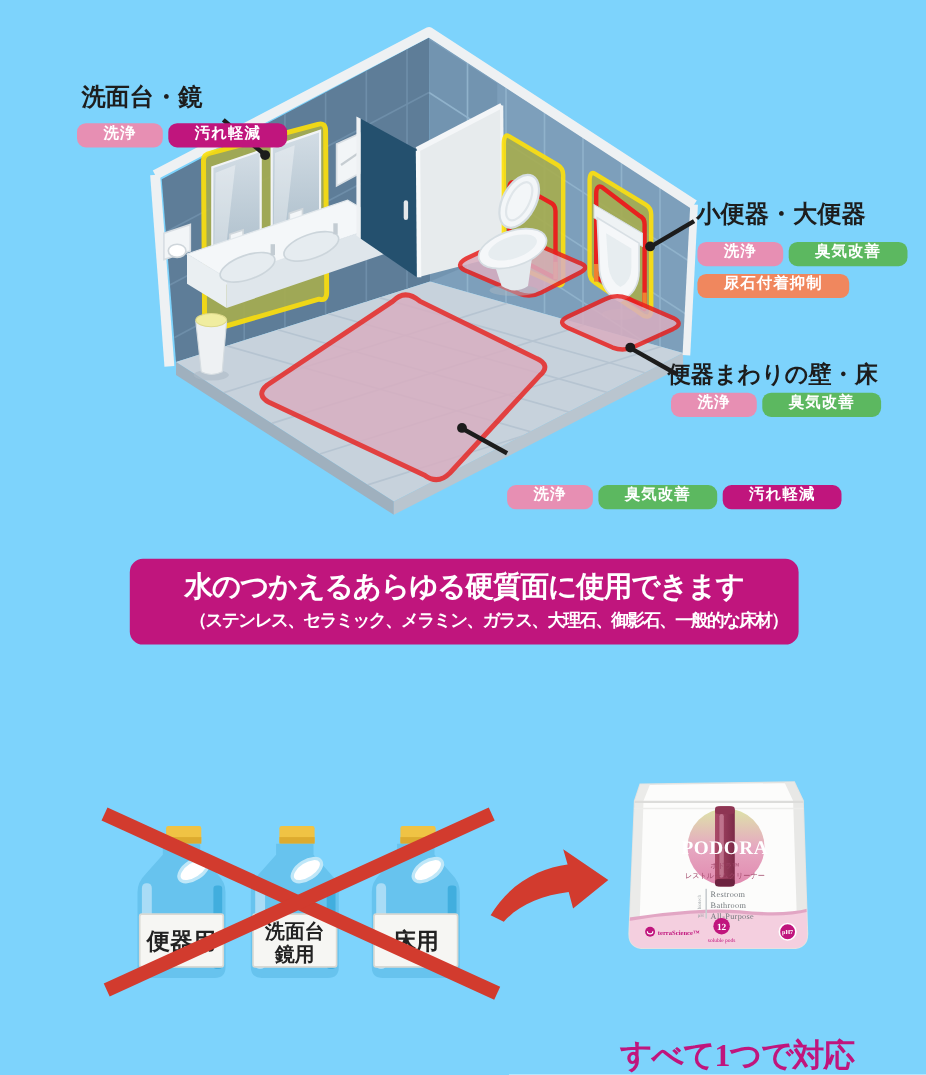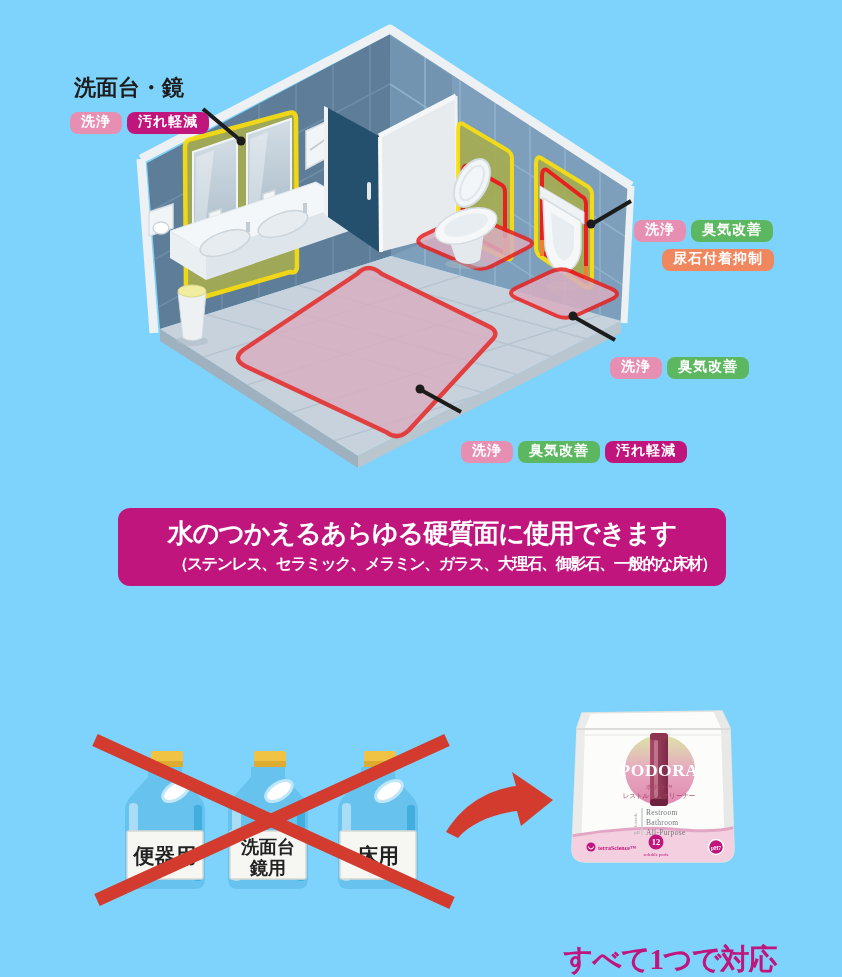--- a/index.html
+++ b/index.html
@@ -10,27 +10,27 @@
   svg{display:block;}
   .abs{position:absolute;}
   
   .callout-title{
     position:absolute;font-weight:800;color:#1d1d1d;white-space:nowrap;
     letter-spacing:0px;line-height:1.1;
   }
   .badge-row{position:absolute;white-space:nowrap;}
   .badge{
     display:inline-block;color:#fff;font-weight:bold;font-size:14px;
-    padding:2px 11px 3px;border-radius:8px;margin-right:5px;letter-spacing:1px;
+    padding:2px 24px 3px;border-radius:8px;margin-right:5px;letter-spacing:1px;
     line-height:1.2;
   }
   .badge-pink{background:#e78fb3;}
   .badge-magenta{background:#c0157d;}
   .badge-green{background:#5cb860;}
-  .badge-orange{background:#f0875e;margin-left:28px;}
+  .badge-orange{background:#f0875e;}
   
   .banner{
     position:absolute;left:118px;top:508px;width:608px;height:78px;
     background:#c0157d;color:#fff;text-align:center;border-radius:12px;
   }
   .banner-title{font-size:26px;font-weight:800;letter-spacing:-1px;margin-top:8px;}
   .banner-subtitle{font-size:16px;font-weight:bold;letter-spacing:-1.5px;margin-top:3px;padding-left:44px;}
   
   .caption{
     position:absolute;left:540px;top:896px;width:260px;text-align:center;
@@ -197,27 +197,29 @@
       <circle cx="573" cy="316" r="4.5"></circle>
         <circle cx="420" cy="389" r="4.5"></circle>
     </g>
   </svg>
 
   <div class="callout-title" style="left:74px;top:76px;font-size:22px">洗面台・鏡</div>
   <div class="badge-row" style="left:70px;top:112px">
     <span class="badge badge-pink">洗浄</span><span class="badge badge-magenta">汚れ軽減</span>
   </div>
 
+  <div class="callout-title" style="left:633px;top:183px;font-size:22px">小便器・大便器</div>
   <div class="badge-row" style="left:634px;top:220px">
     <span class="badge badge-pink">洗浄</span><span class="badge badge-green">臭気改善</span>
   </div>
   <div class="badge-row" style="left:634px;top:249px">
     <span class="badge badge-orange">尿石付着抑制</span>
   </div>
 
+  <div class="callout-title" style="left:607px;top:329px;font-size:21px">便器まわりの壁・床</div>
   <div class="badge-row" style="left:610px;top:357px">
     <span class="badge badge-pink">洗浄</span><span class="badge badge-green">臭気改善</span>
   </div>
 
   <div class="badge-row" style="left:461px;top:441px">
     <span class="badge badge-pink">洗浄</span><span class="badge badge-green">臭気改善</span><span class="badge badge-magenta">汚れ軽減</span>
   </div>
 
   <div class="banner">
     <div class="banner-title">水のつかえるあらゆる硬質面に使用できます</div>

